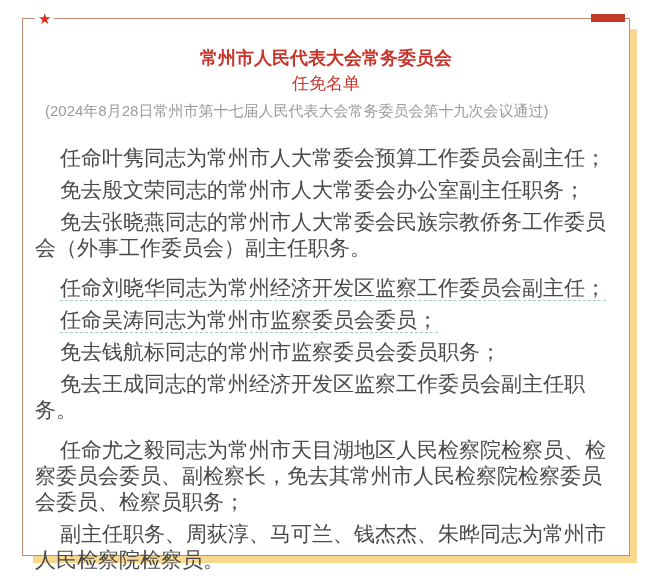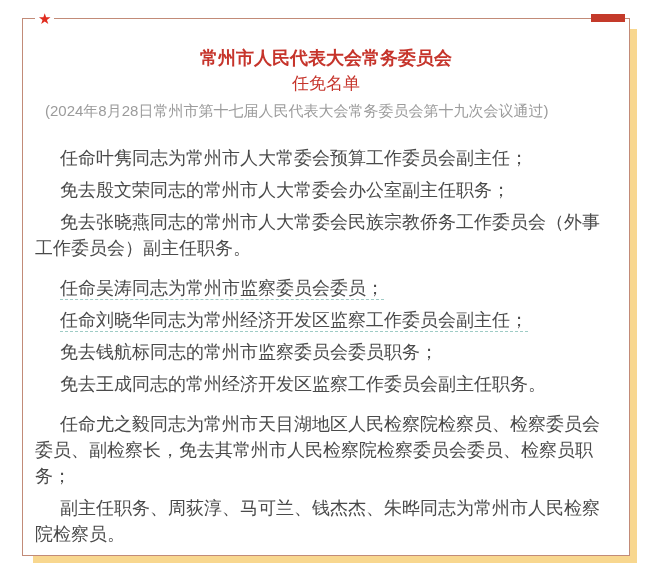--- a/index.html
+++ b/index.html
@@ -58,21 +58,21 @@
     margin-top: 2px;
     padding: 0 20px 0 22px;
     color: var(--date-text);
     font-size: 15px;
     line-height: 24px;
   }
   .doc-body {
     margin-top: 22px;
     padding: 0 12px;
     color: var(--body-text);
-    font-size: 18px;
+    font-size: 21px;
     line-height: 26px;
   }
   .doc-body .block { margin-bottom: 14px; }
   .doc-body .block:last-child { margin-bottom: 16px; }
   .doc-body p { text-indent: 25px; margin: 0 0 6px; }
   .doc-body .block p:last-child { margin-bottom: 0; }
   .u {
     text-decoration: underline;
     text-decoration-style: dashed;
     text-decoration-color: var(--dashed-underline);
@@ -95,22 +95,22 @@
     </div>
 
     <div class="doc-body">
       <div class="block">
         <p>任命叶隽同志为常州市人大常委会预算工作委员会副主任；</p>
         <p>免去殷文荣同志的常州市人大常委会办公室副主任职务；</p>
         <p>免去张晓燕同志的常州市人大常委会民族宗教侨务工作委员会（外事工作委员会）副主任职务。</p>
       </div>
 
       <div class="block">
+        <p class="u">任命刘晓华同志为常州经济开发区监察工作委员会副主任；</p>
         <p class="u">任命吴涛同志为常州市监察委员会委员；</p>
-        <p class="u">任命刘晓华同志为常州经济开发区监察工作委员会副主任；</p>
         <p>免去钱航标同志的常州市监察委员会委员职务；</p>
         <p>免去王成同志的常州经济开发区监察工作委员会副主任职务。</p>
       </div>
 
       <div class="block">
         <p>任命尤之毅同志为常州市天目湖地区人民检察院检察员、检察委员会委员、副检察长，免去其常州市人民检察院检察委员会委员、检察员职务；</p>
         <p>副主任职务、周荻淳、马可兰、钱杰杰、朱晔同志为常州市人民检察院检察员。</p>
       </div>
     </div>
   </div>

